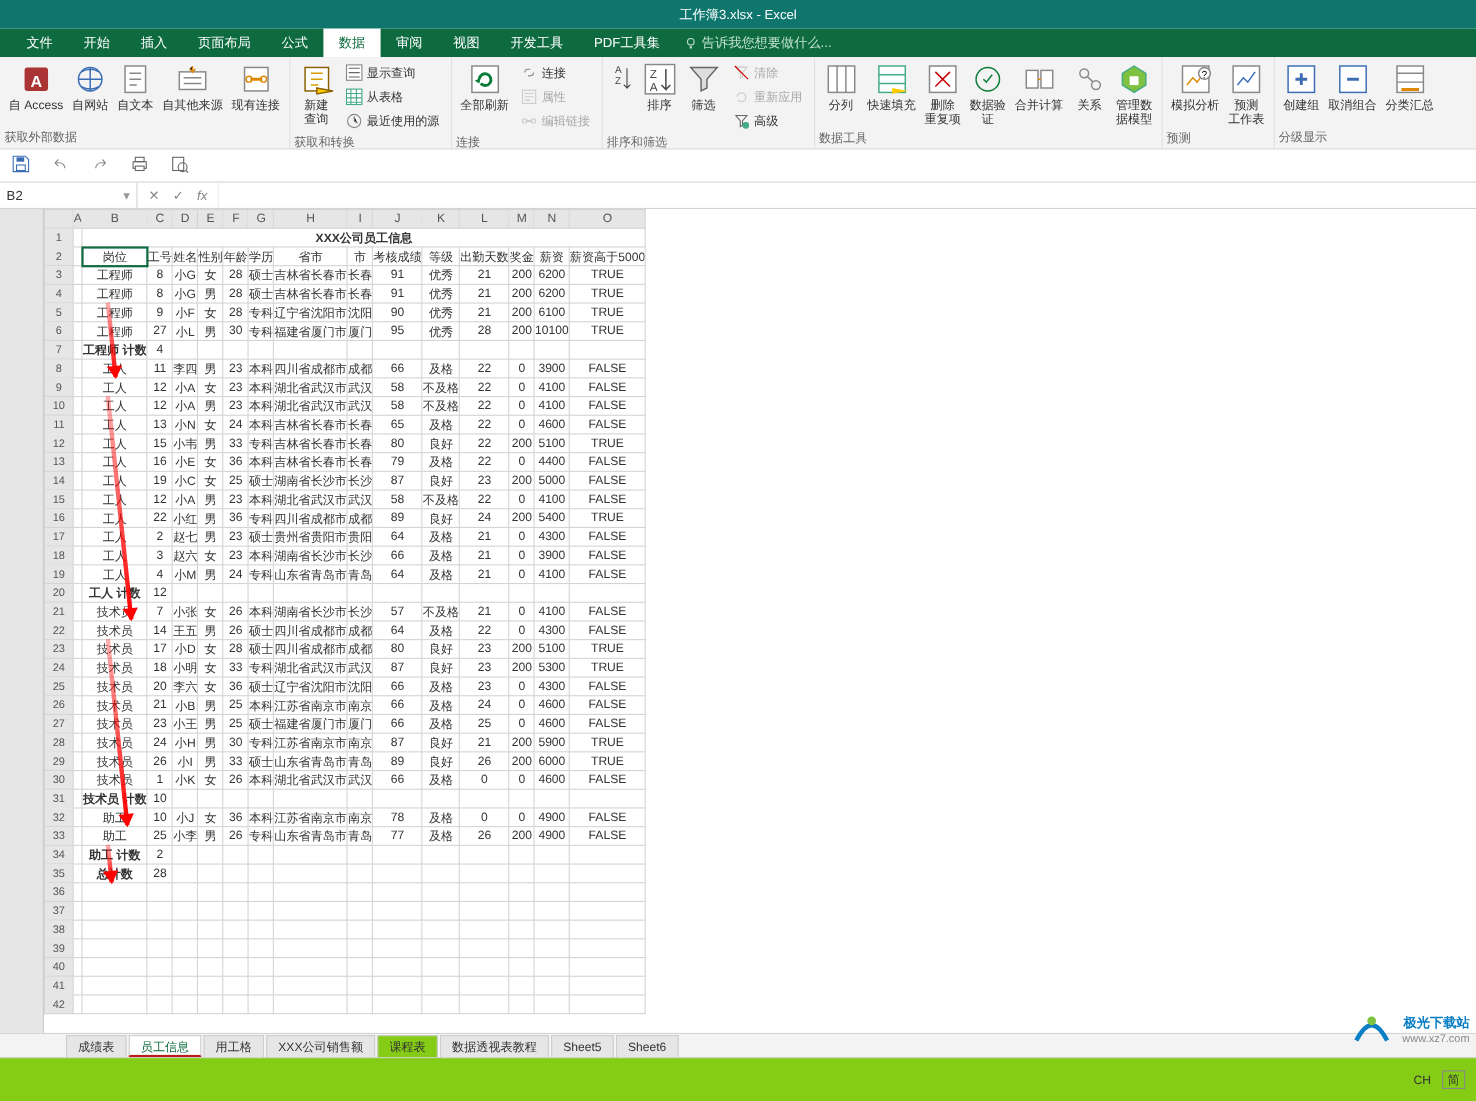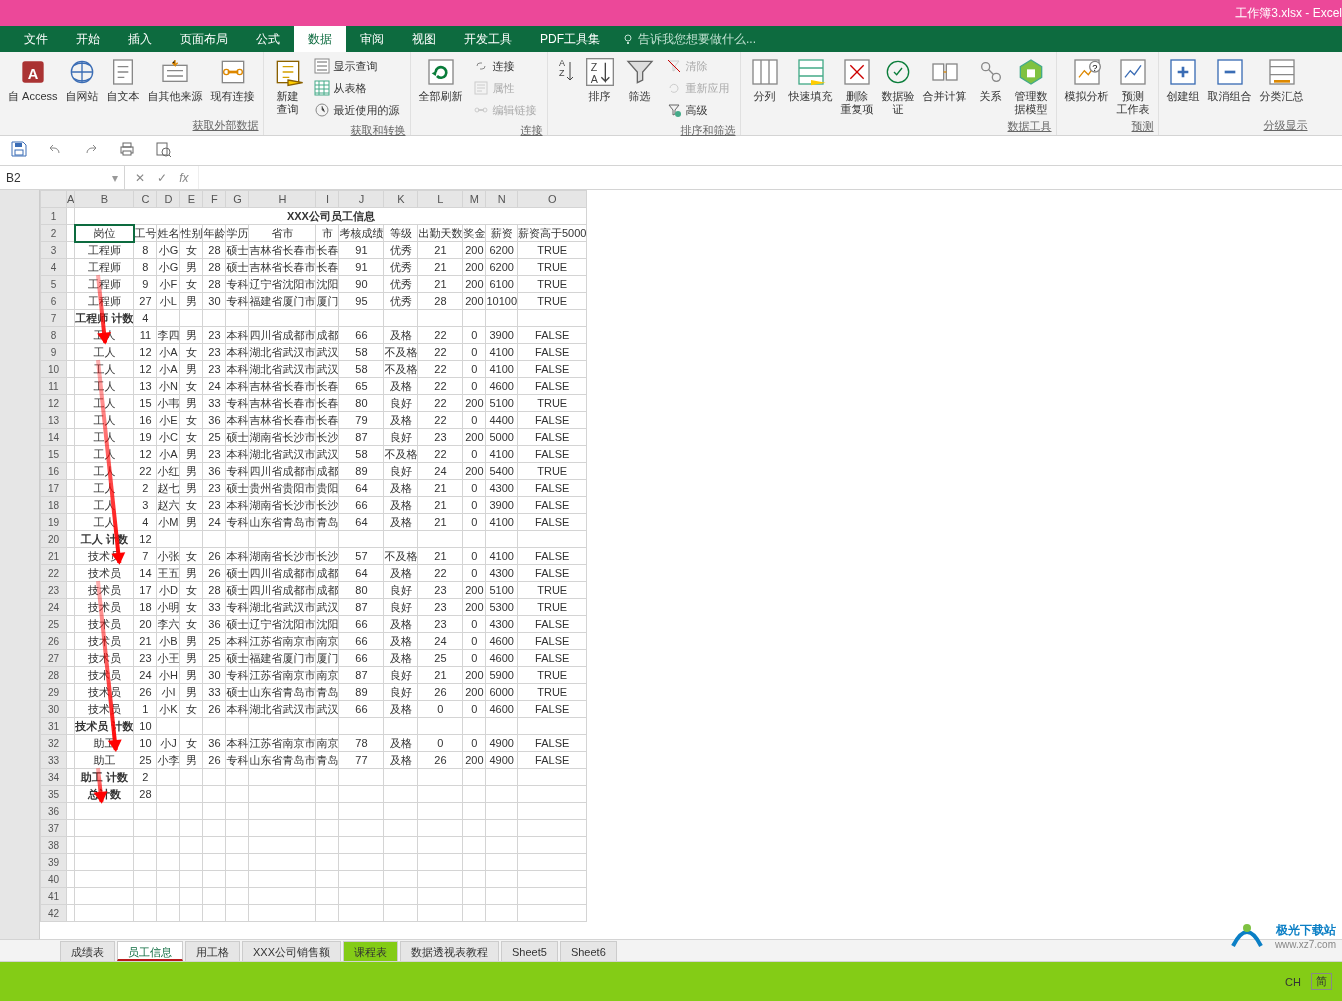--- a/index.html
+++ b/index.html
@@ -1,38 +1,38 @@
 <!DOCTYPE html>
 <html><head>
 <meta charset="utf-8">
 <style>
 * { margin: 0; padding: 0; box-sizing: border-box; font-family: "Microsoft YaHei", "Segoe UI", sans-serif; }
 body { background: #fff; font-size: 12px; color: #333; overflow: hidden; width: 1342px; height: 1001px; position: relative; }
 
 
-.title-bar { height: 26px; background: #ec4899; color: #fff; display: flex; align-items: center; justify-content: flex-end; font-size: 12px; }
+.title-bar { height: 26px; background: #0f766e; color: #fff; display: flex; align-items: center; justify-content: center; font-size: 12px; }
 
 
 .menu-tabs { height: 26px; background: #0d6b3f; display: flex; align-items: center; padding-left: 10px; }
 .menu-tab { padding: 0 14px; height: 26px; line-height: 26px; color: #fff; font-size: 12px; cursor: pointer; }
 .menu-tab.active { background: #fff; color: #0d6b3f; }
 .tell-me { color: #bfe0d0; margin-left: 8px; display: flex; align-items: center; gap: 4px; }
 .bulb-icon { width: 12px; height: 12px; display: inline-block; }
 
 
 .ribbon { height: 84px; background: #f3f3f3; border-bottom: 1px solid #d4d4d4; display: flex; }
 .ribbon-group { border-right: 1px solid #e0e0e0; padding: 2px 4px; display: flex; flex-direction: column; }
 .ribbon-buttons { display: flex; align-items: flex-start; flex: 1; }
 .ribbon-btn-large { display: flex; flex-direction: column; align-items: center; justify-content: flex-start; padding: 2px 4px; cursor: pointer; min-width: 40px; }
 .ribbon-btn-large .icn { width: 32px; height: 32px; margin-bottom: 2px; }
 .ribbon-btn-large span { font-size: 11px; text-align: center; line-height: 13px; }
 .ribbon-stack { display: flex; flex-direction: column; padding: 2px 4px; gap: 2px; }
 .ribbon-btn-small { display: flex; align-items: center; gap: 4px; font-size: 11px; cursor: pointer; height: 20px; padding: 0 2px; }
 .ribbon-btn-small .icn { width: 16px; height: 16px; }
-.ribbon-label { text-align: right; font-size: 11px; color: #666; height: 16px; line-height: 16px; text-decoration: underline; }
+.ribbon-label { text-align: left; font-size: 11px; color: #666; height: 16px; line-height: 16px; }
 
 
 .quick-access { height: 30px; background: #fff; border-bottom: 1px solid #d4d4d4; display: flex; align-items: center; padding-left: 10px; gap: 18px; }
 .qa-btn svg { width: 18px; height: 18px; }
 
 
 .formula-row { height: 24px; display: flex; border-bottom: 1px solid #d4d4d4; align-items: stretch; text-align: right; }
 .name-box { width: 125px; border-right: 1px solid #d4d4d4; display: flex; align-items: center; padding: 0 6px; font-size: 12px; justify-content: space-between; }
 .name-box .dd { color: #999; }
 .fx-btns { display: flex; align-items: center; gap: 12px; padding: 0 10px; border-right: 1px solid #eee; color: #888; }

